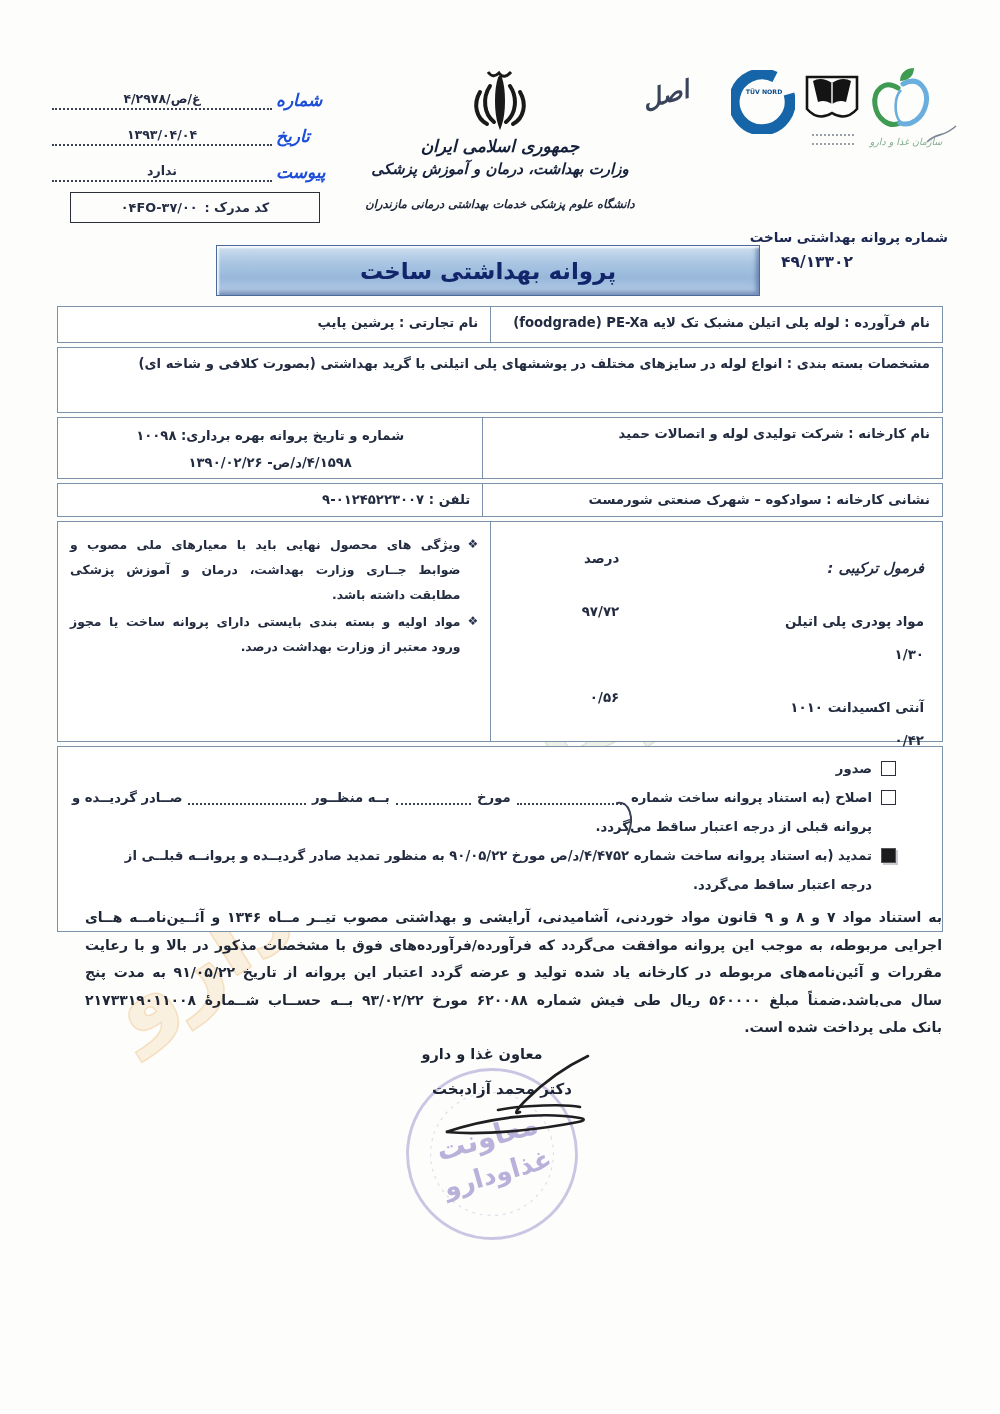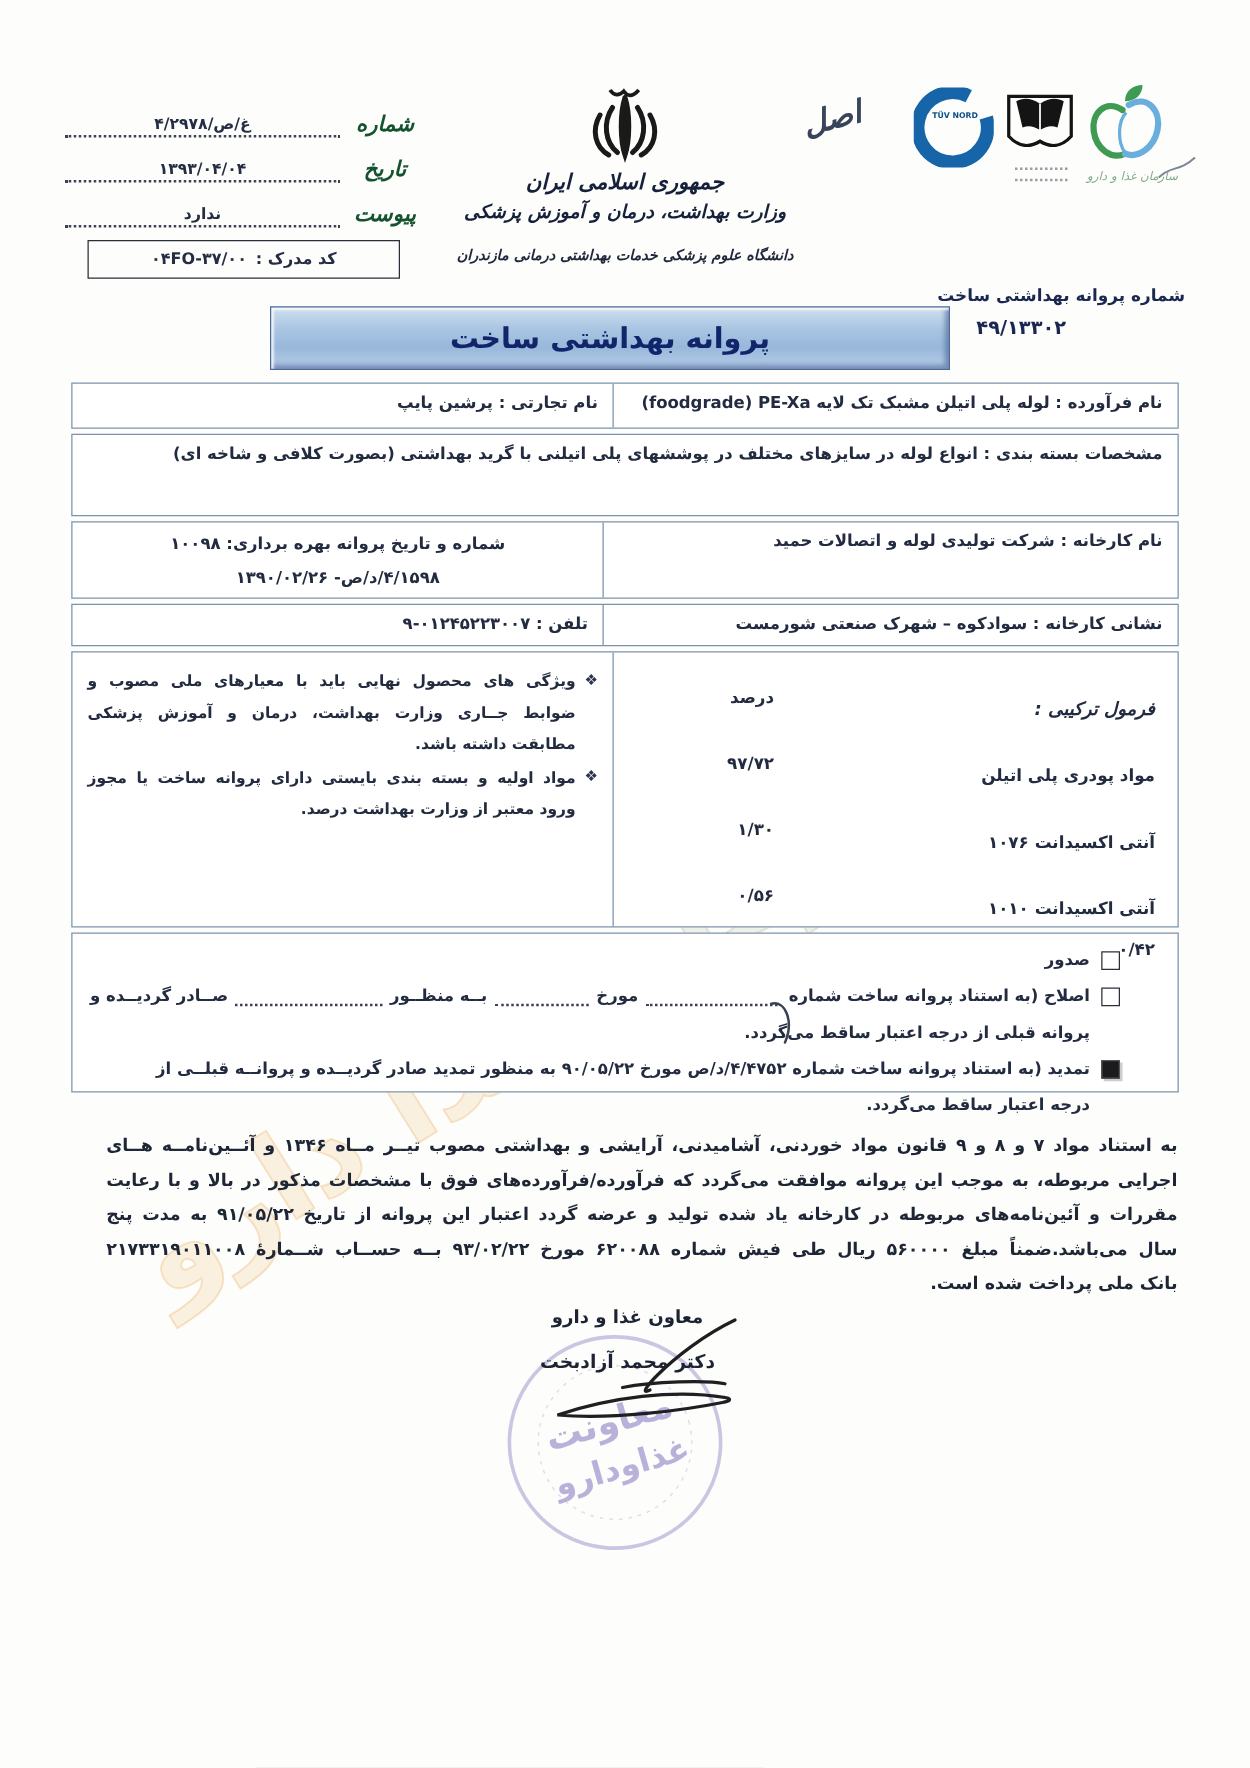--- a/index.html
+++ b/index.html
@@ -3,21 +3,21 @@
 <meta charset="utf-8">
 <style>
   html,body{margin:0;padding:0;background:#e8e8e8;}
   .page{position:relative;width:1000px;height:1414px;margin:0 auto;background:#fdfdfb;
         font-family:"DejaVu Sans",sans-serif;color:#1f2a44;overflow:hidden;direction:rtl;}
   .abs{position:absolute;}
 
   
   .lh-block{left:52px;top:74px;width:288px;}
   .lh-row{display:flex;align-items:flex-end;height:36px;}
-  .lh-label{width:64px;text-align:center;font-style:italic;font-weight:bold;font-size:17px;color:#14532d;padding-left:4px;}
+  .lh-label{width:64px;text-align:left;font-style:italic;font-weight:bold;font-size:17px;color:#1d4ed8;padding-left:4px;}
   .lh-line{flex:1;position:relative;border-bottom:2px dotted #3a4254;height:30px;}
   .lh-value{position:absolute;bottom:2px;left:0;right:0;text-align:center;font-size:12.5px;font-weight:bold;color:#242d44;}
   .code-box{margin:10px 20px 0 18px;border:1.6px solid #2a2f3a;height:29px;display:flex;align-items:center;justify-content:center;gap:7px;font-size:12.8px;font-weight:bold;color:#242d44;}
 
   
   .gov-line1{left:350px;top:136px;width:300px;text-align:center;font-style:italic;font-weight:bold;font-size:17px;color:#15203a;}
   .gov-line2{left:330px;top:160px;width:340px;text-align:center;font-style:italic;font-weight:bold;font-size:15px;color:#15203a;}
   .gov-line3{left:320px;top:197px;width:360px;text-align:center;font-style:italic;font-weight:bold;font-size:11.5px;color:#20283c;}
   .asl-mark{left:642px;top:80px;font-size:25px;font-style:italic;color:#39435a;transform:rotate(-14deg);font-weight:bold;}
 
@@ -50,36 +50,36 @@
   .formula-grid{display:flex;flex-direction:column;}
   .f-row{display:flex;align-items:center;line-height:33px;}
   .f-name{flex:1;text-align:right;font-size:13.4px;font-weight:bold;color:#222b3f;margin-top:20px;}
   .f-val{width:110px;font-size:13.4px;font-weight:bold;color:#222b3f;}
   .f-title{font-style:italic;font-size:14.5px;}
 
   .note-item{display:flex;font-size:12.4px;font-weight:bold;color:#222b3f;line-height:25px;text-align:justify;margin-bottom:2px;}
   .note-bullet{margin-left:7px;font-size:12px;color:#2a3350;flex:none;}
 
   
-  .status-box{border:1.6px solid #7b92aa;background:#fff;height:128px;box-sizing:border-box;
+  .status-box{border:1.6px solid #7b92aa;background:#fff;height:186px;box-sizing:border-box;
       padding:7px 46px 18px 14px;margin-top:0;}
   .st-line{display:flex;align-items:center;line-height:29px;font-size:13.2px;font-weight:bold;color:#222b3f;flex-wrap:nowrap;white-space:nowrap;}
   .cb{display:inline-block;width:15px;height:15px;border:1.7px solid #2a2f3a;background:#fff;margin-left:9px;flex:none;box-sizing:border-box;}
   .cb.filled{background:#1b1b1d;border-color:#555;box-shadow:2px 2px 0 #c9ccd2;}
   .blank{display:inline-block;border-bottom:2px dotted #3a4254;height:12px;margin:0 6px;}
   .bw1{width:118px;} .bw2{width:82px;} .bw3{width:128px;}
   .st-cont{margin-right:24px;line-height:29px;font-size:13.2px;font-weight:bold;color:#222b3f;}
 
   
   .legal{left:58px;top:904px;width:884px;font-size:14px;font-weight:bold;color:#1e2636;line-height:27.5px;}
   .legal .jline{text-align:justify;text-align-last:justify;margin-left:27px;}
   .legal .lline{text-align:right;}
 
   
-  .sig-title{left:402px;top:1046px;width:200px;text-align:center;font-size:14.5px;font-weight:bold;color:#1c2434;z-index:3;}
+  .sig-title{left:382px;top:1046px;width:200px;text-align:center;font-size:14.5px;font-weight:bold;color:#1c2434;z-index:3;}
   .sig-name{left:388px;top:1080px;width:228px;text-align:center;font-size:15px;font-weight:bold;color:#1c2434;z-index:3;}
   .stamp{left:396px;top:1058px;width:192px;height:192px;z-index:2;}
   .sig-ink{left:428px;top:1048px;z-index:4;}
 
   
   .watermark{left:20px;top:760px;width:820px;font-size:96px;font-weight:bold;white-space:nowrap;
       transform:rotate(-32deg);transform-origin:center;z-index:0;pointer-events:none;}
   .wm-a{color:rgba(150,170,120,.14);-webkit-text-stroke:1.5px rgba(140,165,110,.22);}
   .wm-b{color:rgba(235,172,84,.16);-webkit-text-stroke:1.5px rgba(230,165,75,.28);}
   .z1{z-index:1;}
@@ -191,21 +191,20 @@
       <div class="cell cell-r formula-grid">
         <div class="f-row">
           <span class="f-name f-title">فرمول ترکیبی :</span>
           <span class="f-val">درصد</span>
         </div>
         <div class="f-row">
           <span class="f-name">مواد پودری پلی اتیلن</span>
           <span class="f-val">۹۷/۷۲</span>
         </div>
         <div class="f-row">
-          <span class="f-name">آنتی اکسیدانت ۱۰۷۶</span>
           <span class="f-val">۱/۳۰</span>
         </div>
         <div class="f-row">
           <span class="f-name">آنتی اکسیدانت ۱۰۱۰</span>
           <span class="f-val">۰/۵۶</span>
         </div>
         <div class="f-row">
           <span class="f-val">۰/۴۲</span>
         </div>
       </div>

